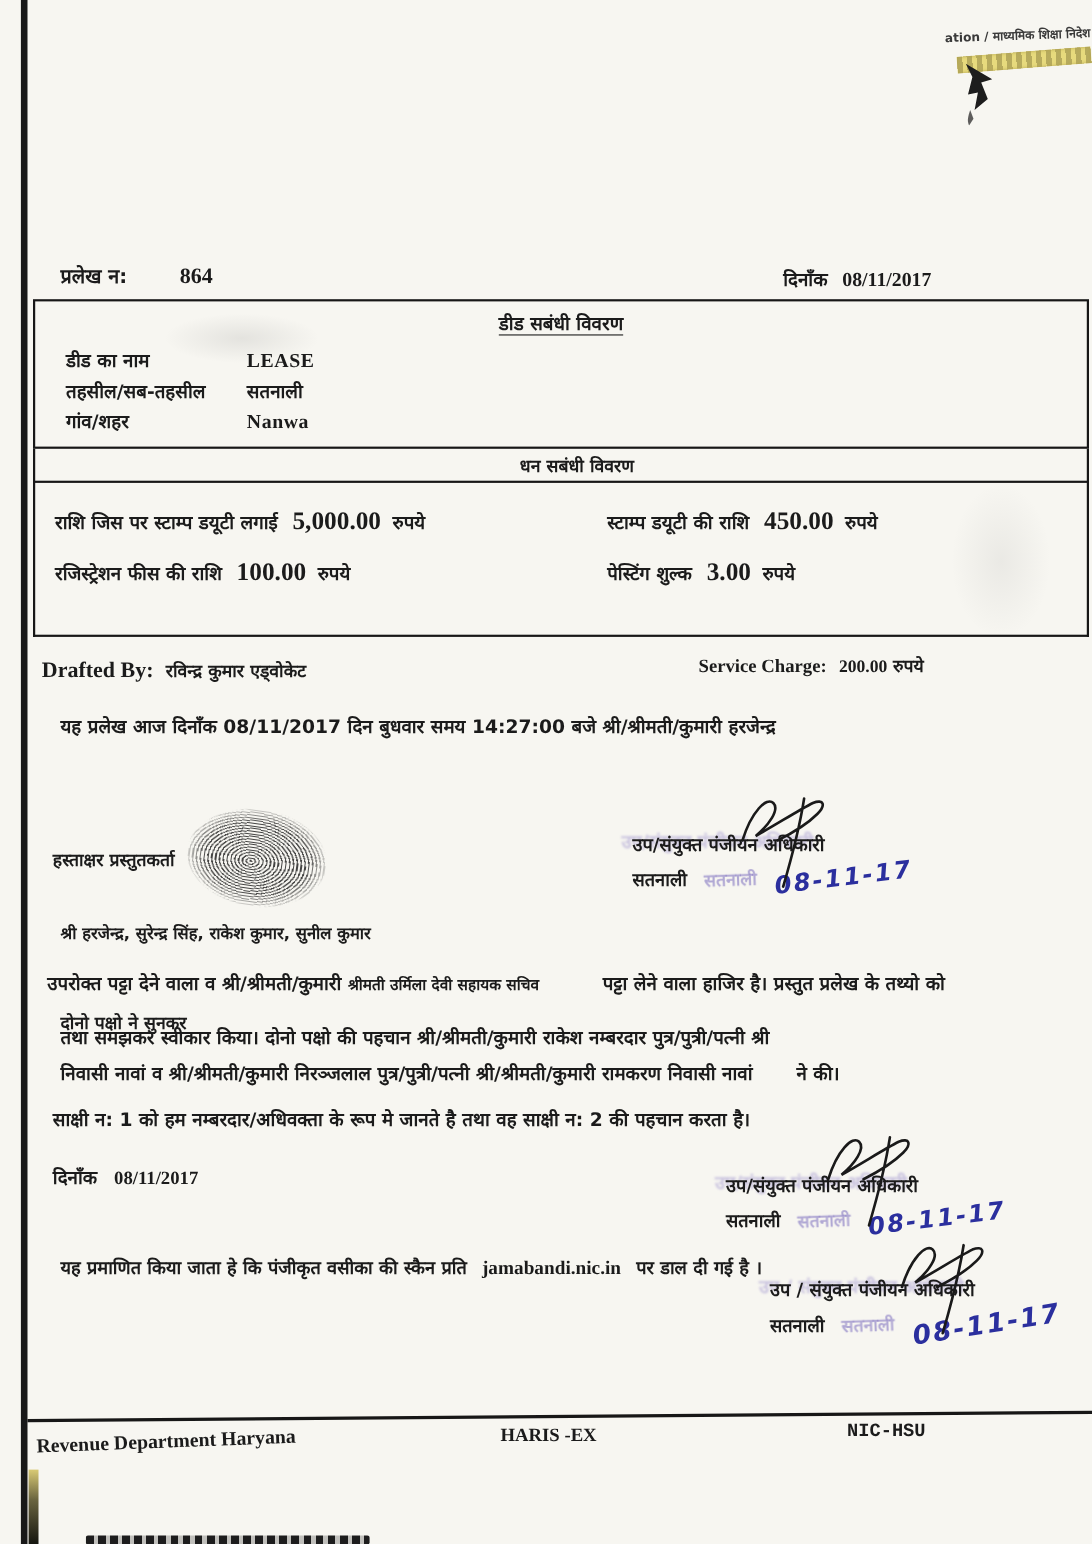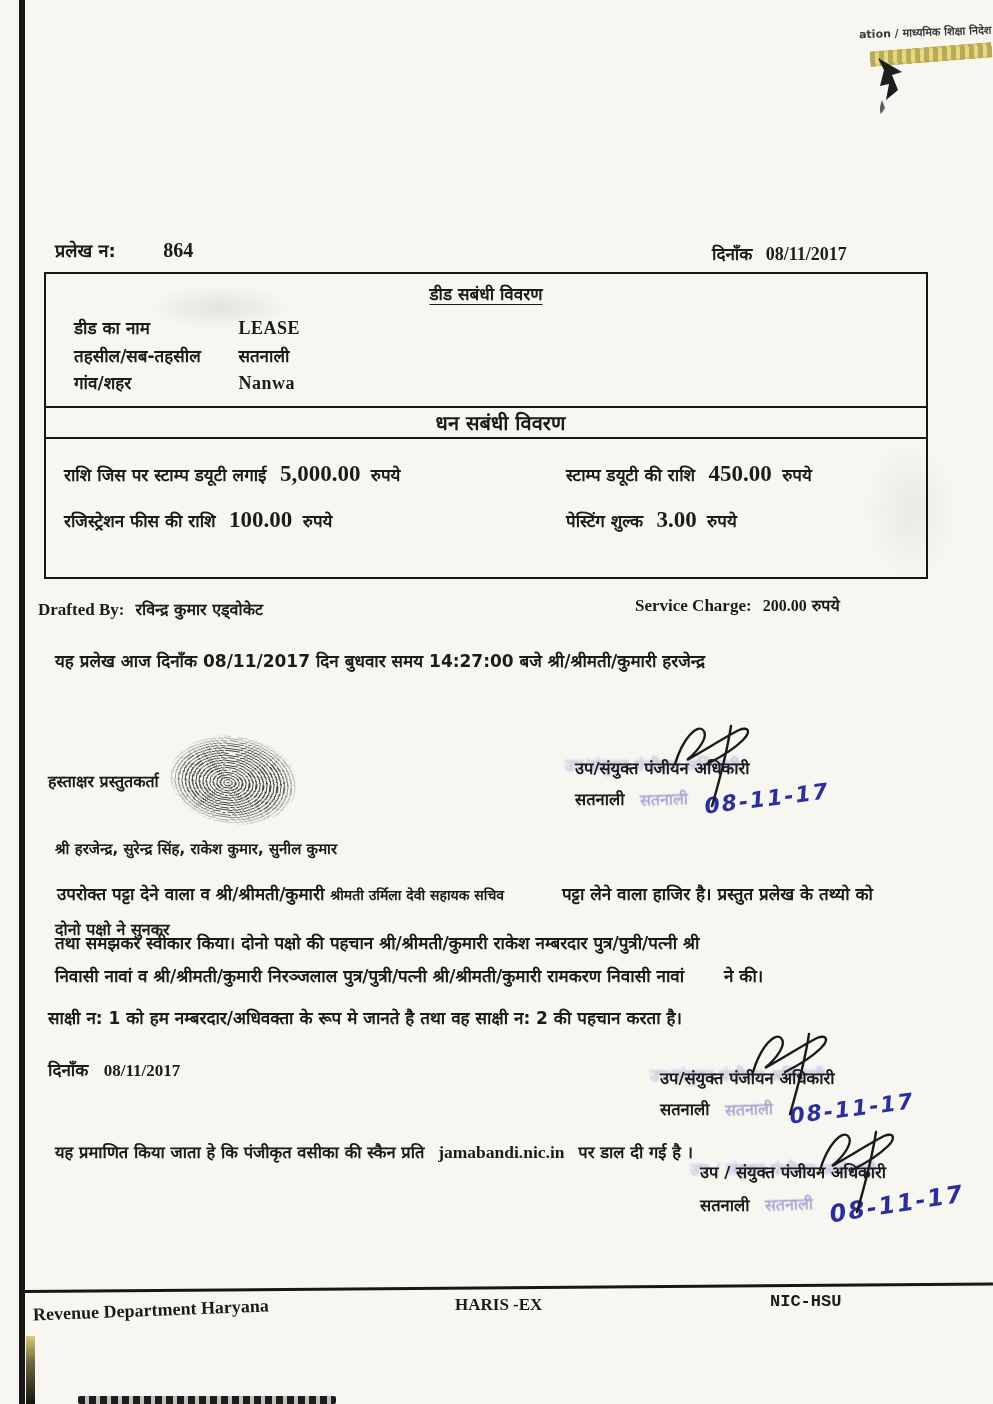--- a/index.html
+++ b/index.html
@@ -26,55 +26,55 @@
   .hl-strip{left:870px;top:47px;width:122px;height:15px;transform:rotate(-4.5deg);
     background:repeating-linear-gradient(90deg,rgba(92,82,34,.35) 0 5px,rgba(92,82,34,0) 5px 9px),#e7da7d;
     box-shadow:inset 0 0 3px #b2a34c;}
   .ink-blob{left:872px;top:56px;width:36px;height:58px;}
   
   .hdr-docno{left:55px;top:238px;font-size:18px;}
   .hdr-docno .num{font-family:"Liberation Serif",serif;font-weight:700;font-size:20px;margin-left:42px;}
   .hdr-date{left:712px;top:242px;font-size:17px;}
   .hdr-date .num{font-family:"Liberation Serif",serif;font-weight:700;font-size:18px;margin-left:8px;}
   
-  .box-wrap{left:44px;top:272px;width:884px;}
+  .box-wrap{left:30px;top:272px;width:960px;}
   .box1{position:relative;height:132px;border:2.5px solid #171717;}
   .box1 .heading{position:absolute;top:8px;left:0;right:0;text-align:center;
     font-size:17px;font-weight:700;text-decoration:underline;text-underline-offset:4px;}
   .deed-row{position:absolute;left:28px;font-size:17px;}
   .deed-row .lbl{display:inline-block;min-width:148px;}
   .deed-row .val{margin-left:11px;}
   .deed-row.r0{top:42px;}.deed-row.r1{top:70px;}.deed-row.r2{top:97px;}
   .deed-row .val.latin{font-weight:700;font-size:18px;letter-spacing:.5px;}
   .band{height:29px;border:2.5px solid #171717;border-top:none;
-    display:flex;align-items:center;justify-content:center;font-size:20px;font-weight:700;padding-left:29px;}
+    display:flex;align-items:center;justify-content:center;font-size:16px;font-weight:700;padding-left:29px;}
   .box2{position:relative;height:138px;border:2.5px solid #171717;border-top:none;}
   .money-cell{position:absolute;font-size:17px;}
   .money-cell .val{font-family:"Liberation Serif",serif;font-weight:700;font-size:23px;margin:0 5px 0 8px;}
   .money-cell .unit{font-weight:600;}
   .mc0{left:18px;top:22px;}.mc1{left:520px;top:22px;}
   .mc2{left:18px;top:68px;}.mc3{left:520px;top:68px;}
   
   .drafted{left:38px;top:598px;font-size:16px;}
-  .drafted .lbl{font-family:"Liberation Serif",serif;font-weight:700;font-size:17px;margin-right:6px;}
+  .drafted .lbl{font-family:"Liberation Serif",serif;font-weight:700;font-size:20px;margin-right:6px;}
   .service{left:635px;top:594px;font-size:16px;}
   .service .lbl{font-family:"Liberation Serif",serif;font-weight:700;font-size:17px;margin-right:6px;}
   .service .num{font-family:"Liberation Serif",serif;font-weight:700;}
   
   .para{font-size:17px;line-height:34px;}
   .para1{left:55px;top:644px;width:880px;}
   .sig-label{left:48px;top:770px;font-size:16px;font-weight:700;}
   .fingerprint{left:170px;top:736px;width:127px;height:88px;border-radius:50%;
     transform:rotate(8deg);
     background:
       radial-gradient(ellipse at 50% 50%,rgba(247,246,241,0) 52%,rgba(247,246,241,.9) 73%),
       repeating-radial-gradient(ellipse at 46% 54%,rgba(28,28,28,.82) 0 1.3px,rgba(245,244,240,.12) 1.3px 3.5px);
     filter:blur(.35px);}
   .names-line{left:55px;top:838px;font-size:15px;font-weight:700;}
-  .para2-l1{left:57px;top:882px;width:880px;font-size:17px;}
+  .para2-l1{left:43px;top:882px;width:880px;font-size:17px;}
   .para2-l1 .small{font-size:14px;font-weight:700;}
   .gap{display:inline-block;width:46px;}
   .gap-sm{display:inline-block;width:28px;}
   .para2-l2a{left:55px;top:918px;font-size:16px;text-align:center;}
   .para2-l2b{left:55px;top:931px;font-size:17px;width:880px;}
   .para2-l3{left:55px;top:964px;width:880px;font-size:17px;}
   .witness-line{left:48px;top:1006px;width:900px;font-size:17px;}
   .date2{left:48px;top:1058px;font-size:17px;}
   .date2 .num{font-family:"Liberation Serif",serif;font-weight:700;margin-left:10px;}
   .cert-line{left:55px;top:1140px;width:880px;font-size:16.5px;}

